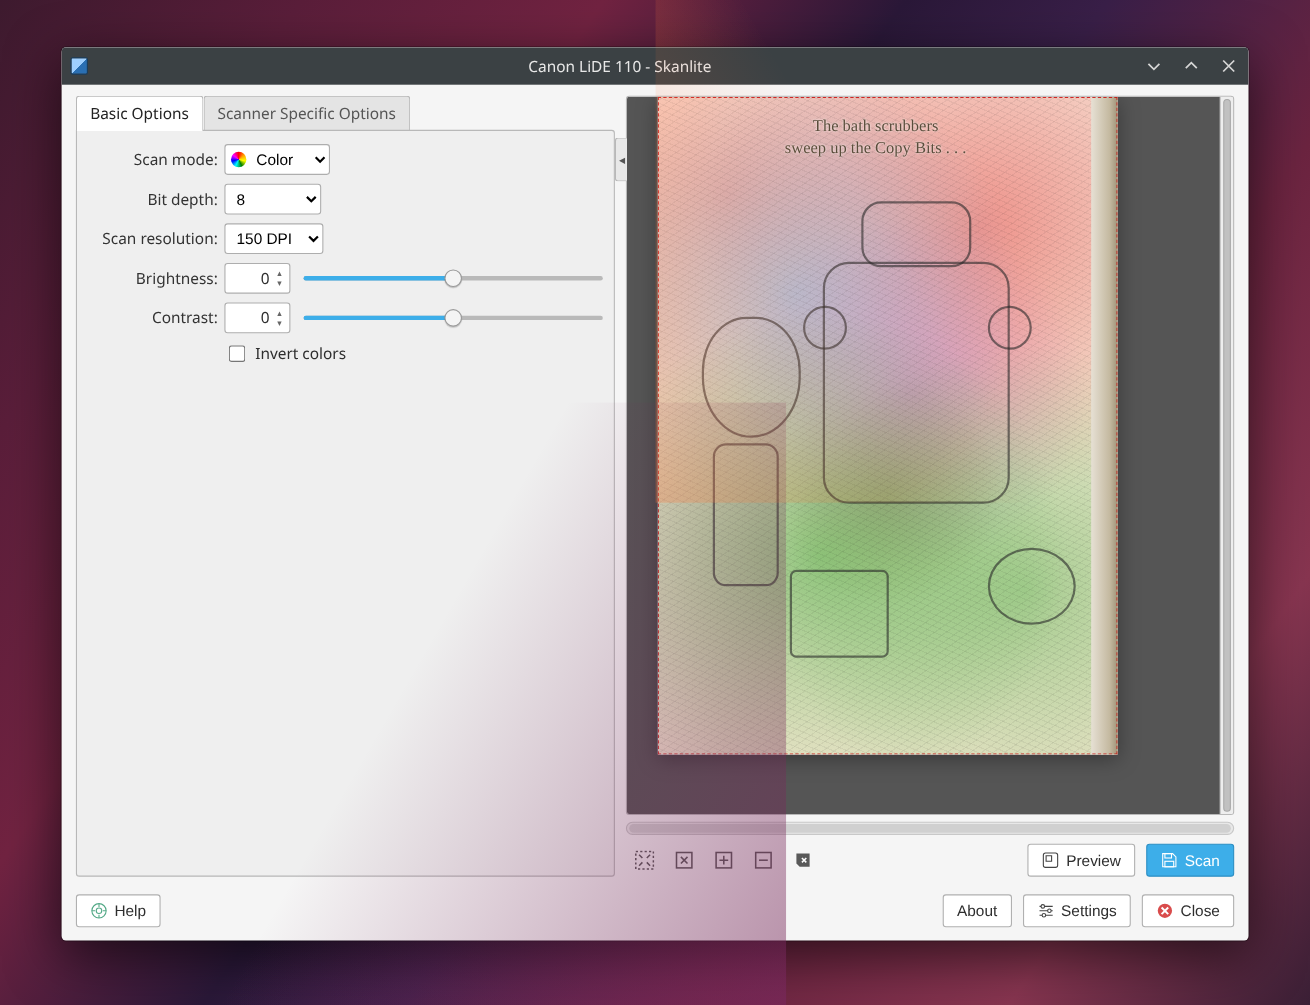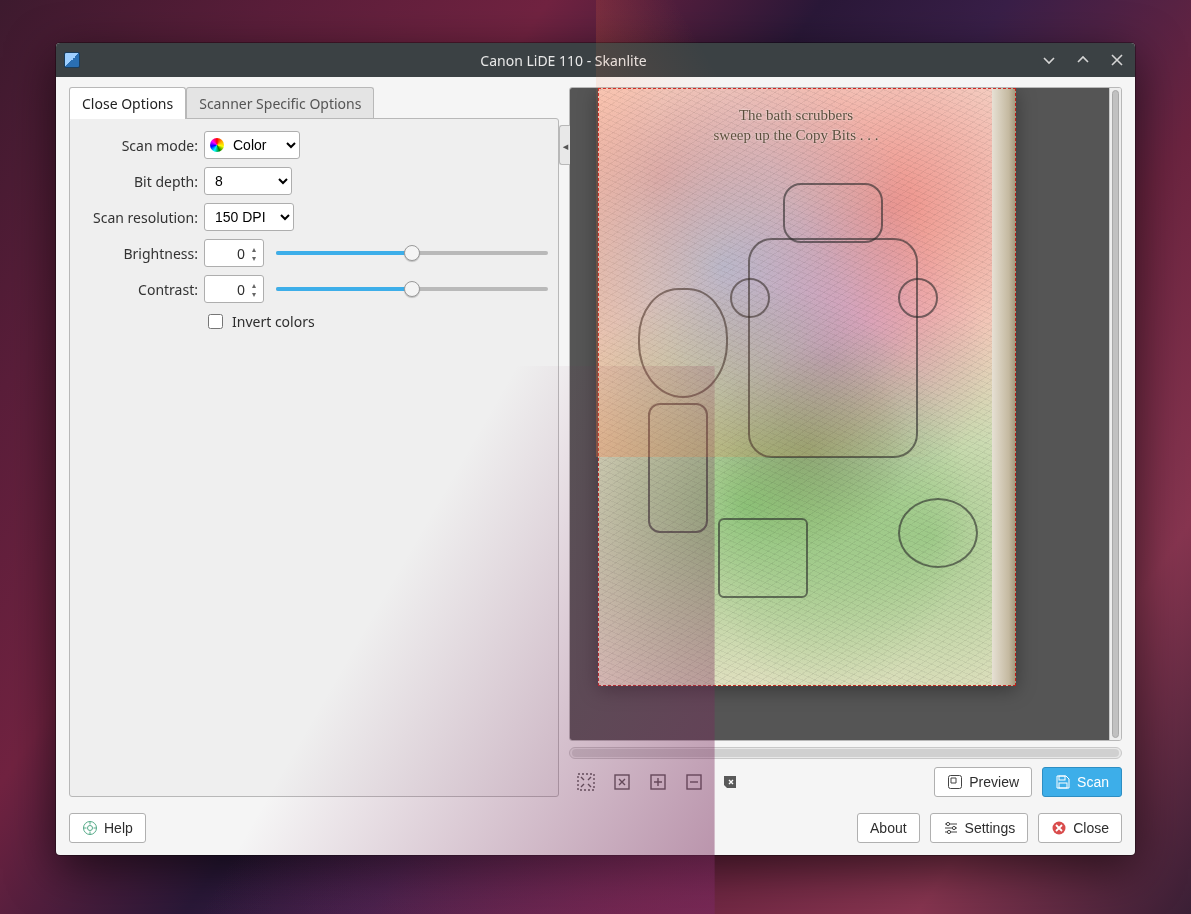--- a/index.html
+++ b/index.html
@@ -292,21 +292,21 @@
           </svg>
       </span>
     </div>
   </div>
 
   <div class="content">
     <div class="main-row">
 
       <div class="opts">
         <div class="tabbar">
-          <div class="tab active">Close Options</div>
+          <div class="tab active">Basic Options</div>
           <div class="tab">Scanner Specific Options</div>
         </div>
         <div class="tabpage">
 
           <div class="formrow">
             <label>Scan mode:</label>
             <div class="scanmode-wrap">
               <span class="scanmode-icon"></span>
               <select class="ctl">
                 <option>Color</option>

